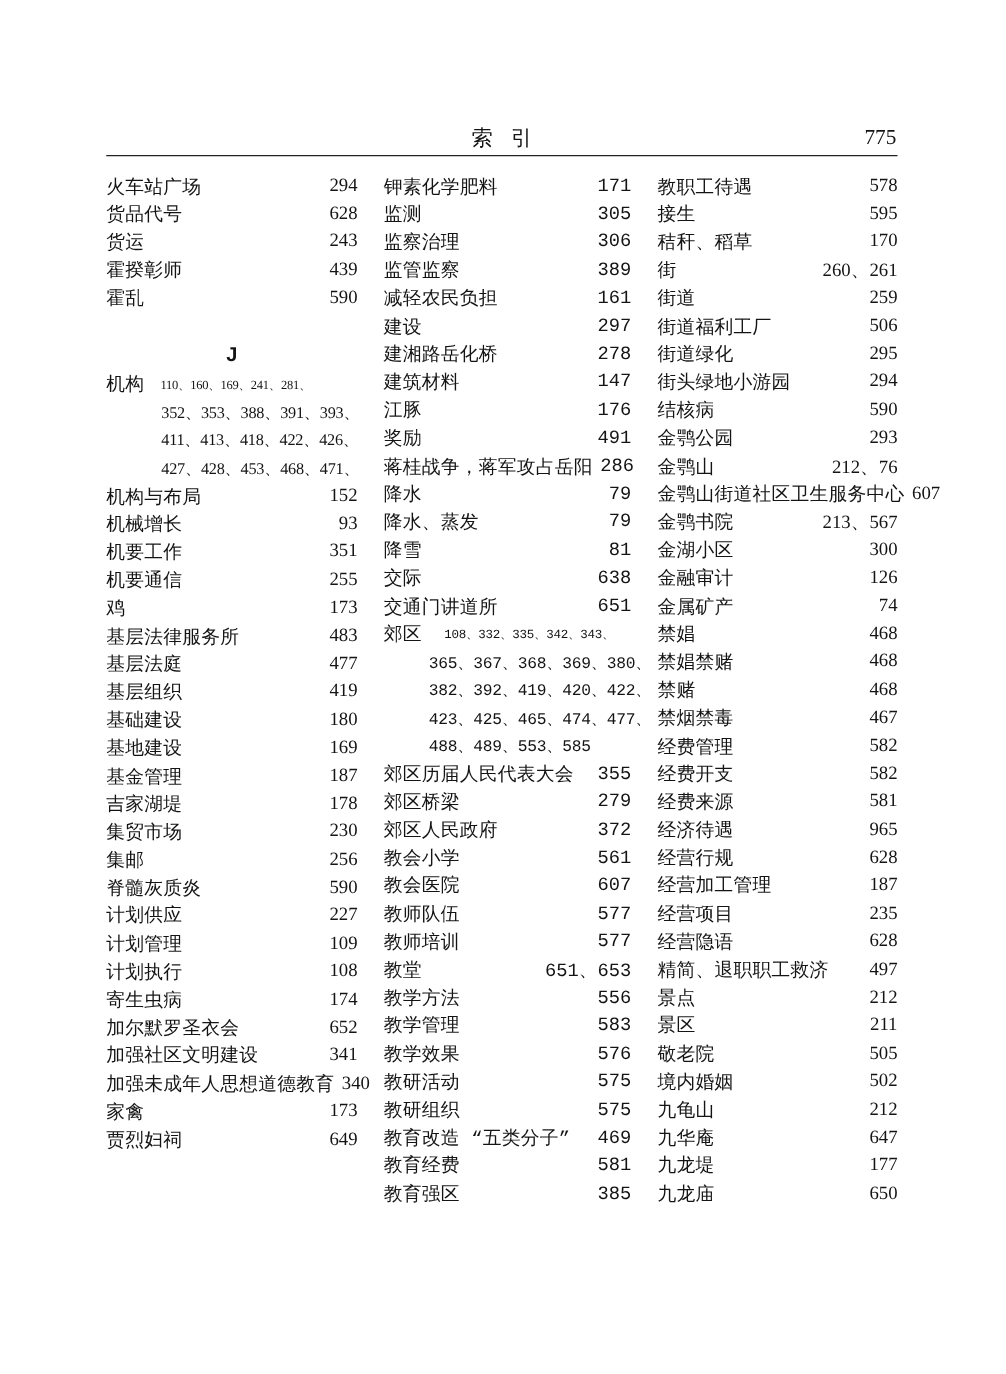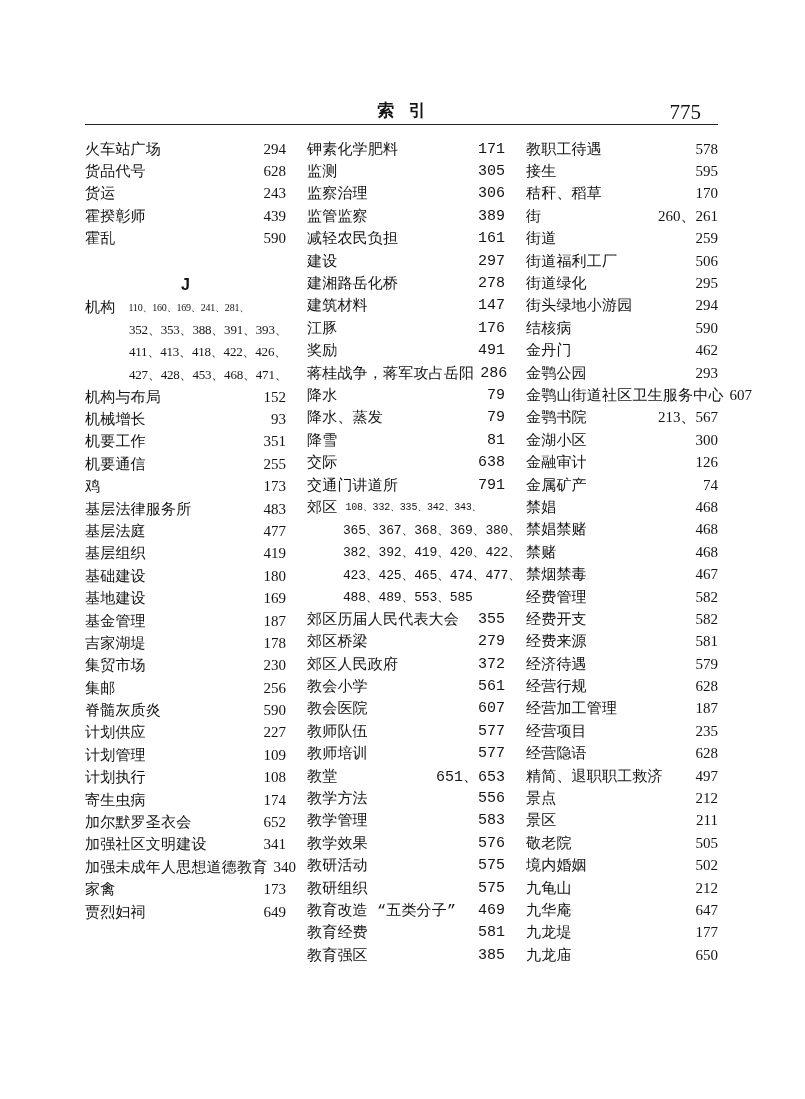--- a/index.html
+++ b/index.html
@@ -9,25 +9,25 @@
     color:#141414;
     font-family:"Liberation Serif","DejaVu Serif",serif;
     position:relative;
     overflow:hidden;
   }
   .page{position:absolute;inset:0;}
   .page-header-title{
     position:absolute;top:99px;left:0;width:805px;
     text-align:center;
     font-family:"Liberation Sans","DejaVu Sans",sans-serif;
-    font-weight:bold;font-size:17px;letter-spacing:2px;word-spacing:6px;
+    font-weight:normal;font-size:17px;letter-spacing:2px;word-spacing:6px;
   }
   .page-header-number{
-    position:absolute;top:100px;right:104px;
-    font-size:21px;
+    position:absolute;top:100px;right:88px;
+    font-size:17px;
   }
   .header-rule{
     position:absolute;left:85px;top:124px;width:633px;
     border-top:1.6px solid #222;height:0;
   }
   .columns{
     position:absolute;left:85px;top:138px;width:633px;
     display:flex;justify-content:space-between;
   }
   .col{width:201px;}
@@ -36,21 +36,21 @@
   .row{
     height:22.4px;display:flex;align-items:center;
     font-size:15px;white-space:nowrap;
   }
   .entry{justify-content:space-between;}
   .entry .term{letter-spacing:0.2px;}
   .entry .pages{margin-left:6px;}
   .entry.wrap{justify-content:flex-start;}
   .entry.wrap .pages{font-size:10px;letter-spacing:-0.2px;text-align:right;}
   .col:nth-child(1) .entry.wrap .pages{margin-left:13px;}
-  .col:nth-child(2) .entry.wrap .pages{margin-left:8px;}
+  .col:nth-child(2) .entry.wrap .pages{margin-left:18px;}
   .cont{justify-content:flex-start;font-size:13px;letter-spacing:-0.2px;}
   .col:nth-child(1) .cont{padding-left:44px;}
   .col:nth-child(2) .cont{padding-left:36px;}
   .section-head{
     height:22.4px;margin-top:24px;
     display:flex;align-items:center;justify-content:center;
     font-family:"Liberation Sans","DejaVu Sans",sans-serif;
     font-weight:bold;font-size:16px;
   }
 </style>
@@ -244,21 +244,21 @@
         <div class="row entry">
           <span class="term">降雪</span>
           <span class="pages">81</span>
         </div>
         <div class="row entry">
           <span class="term">交际</span>
           <span class="pages">638</span>
         </div>
         <div class="row entry">
           <span class="term">交通门讲道所</span>
-          <span class="pages">791</span>
+          <span class="pages">651</span>
         </div>
         <div class="row entry wrap">
           <span class="term">郊区</span>
           <span class="pages">108、332、335、342、343、</span>
         </div>
         <div class="row cont">365、367、368、369、380、</div>
         <div class="row cont">382、392、419、420、422、</div>
         <div class="row cont">423、425、465、474、477、</div>
         <div class="row cont">488、489、553、585</div>
         <div class="row entry">
@@ -357,28 +357,28 @@
         </div>
         <div class="row entry">
           <span class="term">街头绿地小游园</span>
           <span class="pages">294</span>
         </div>
         <div class="row entry">
           <span class="term">结核病</span>
           <span class="pages">590</span>
         </div>
         <div class="row entry">
-          <span class="term">金丹门</span>
-          <span class="pages">462</span>
-        </div>
-        <div class="row entry">
           <span class="term">金鹗公园</span>
           <span class="pages">293</span>
         </div>
         <div class="row entry">
+          <span class="term">金鹗山</span>
+          <span class="pages">212、76</span>
+        </div>
+        <div class="row entry">
           <span class="term">金鹗山街道社区卫生服务中心</span>
           <span class="pages">607</span>
         </div>
         <div class="row entry">
           <span class="term">金鹗书院</span>
           <span class="pages">213、567</span>
         </div>
         <div class="row entry">
           <span class="term">金湖小区</span>
           <span class="pages">300</span>
@@ -414,21 +414,21 @@
         <div class="row entry">
           <span class="term">经费开支</span>
           <span class="pages">582</span>
         </div>
         <div class="row entry">
           <span class="term">经费来源</span>
           <span class="pages">581</span>
         </div>
         <div class="row entry">
           <span class="term">经济待遇</span>
-          <span class="pages">579</span>
+          <span class="pages">965</span>
         </div>
         <div class="row entry">
           <span class="term">经营行规</span>
           <span class="pages">628</span>
         </div>
         <div class="row entry">
           <span class="term">经营加工管理</span>
           <span class="pages">187</span>
         </div>
         <div class="row entry">

